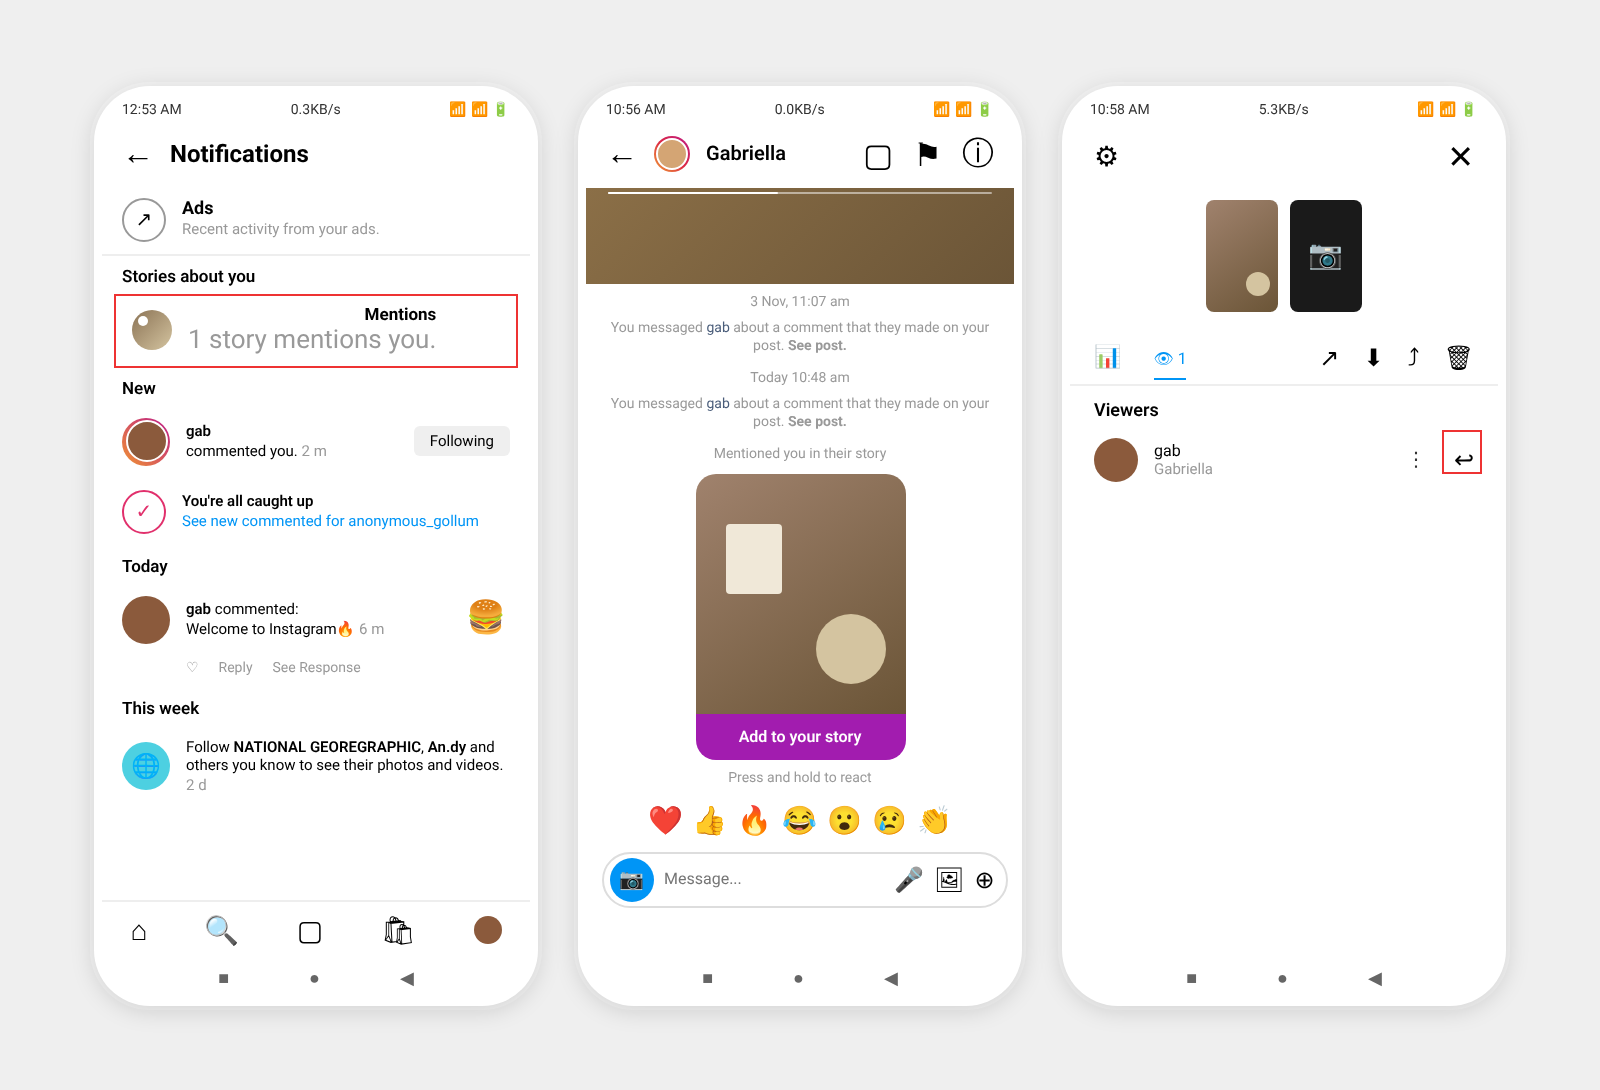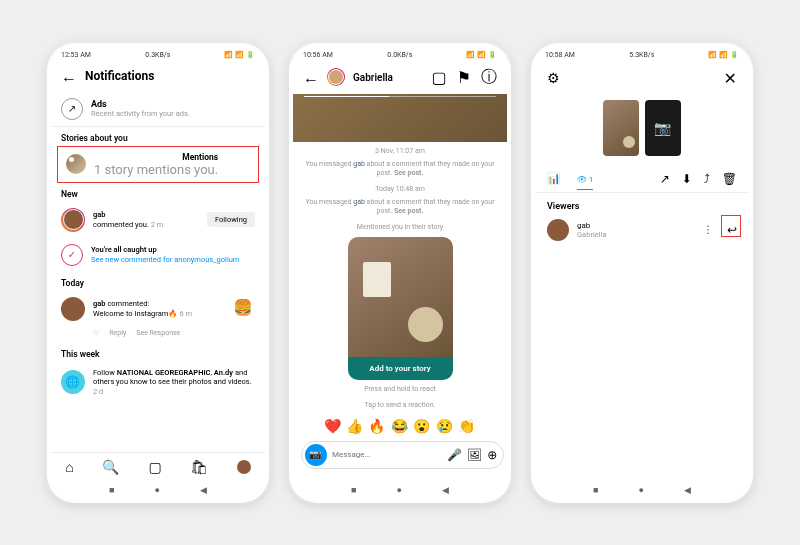--- a/index.html
+++ b/index.html
@@ -57,21 +57,21 @@
 .storybar { height:48px; background:linear-gradient(135deg,#8b6f47,#6b5537); position:relative; }
 .storybar::before { content:''; position:absolute; top:2px; left:5%; right:5%; height:1.5px; background:rgba(255,255,255,.5); border-radius:2px; }
 .storybar::after { content:''; position:absolute; top:2px; left:5%; width:40%; height:1.5px; background:#fff; border-radius:2px; }
 .ts { text-align:center; font-size:7px; color:#999; padding:5px 0 3px; }
 .msg { text-align:center; font-size:7px; color:#999; padding:2px 10px; line-height:1.3; }
 .msg a { color:#4a5d7a; text-decoration:none; }
 .story-card { width:105px; margin:3px auto 0; }
 .story-img { width:105px; height:120px; background:linear-gradient(145deg,#a0826d,#6b5537); border-radius:10px 10px 0 0; position:relative; overflow:hidden; }
 .story-img::before { content:''; position:absolute; width:35px; height:35px; background:#d4c4a0; border-radius:50%; right:10px; bottom:15px; }
 .story-img::after { content:''; position:absolute; width:28px; height:35px; background:#f0e8d8; border-radius:2px; left:15px; top:25px; }
-.addstory { background:#0f766e; color:#fff; font-size:8px; font-weight:600; text-align:center; padding:7px 0; border-radius:0 0 10px 10px; }
+.addstory { background:#a21caf; color:#fff; font-size:8px; font-weight:600; text-align:center; padding:7px 0; border-radius:0 0 10px 10px; }
 .reactions { display:flex; justify-content:center; gap:5px; padding:6px 0 2px; font-size:14px; }
 .msgbar { display:flex; align-items:center; gap:6px; padding:5px 8px; }
 .cam { width:22px; height:22px; border-radius:50%; background:#0095f6; color:#fff; display:flex; align-items:center; justify-content:center; font-size:10px; }
 .msginput { flex:1; border:none; background:transparent; font-size:8px; color:#999; outline:none; }
 .msgbar .wrap { flex:1; display:flex; align-items:center; gap:5px; border:1px solid #ddd; border-radius:20px; padding:2px 6px 2px 3px; }
 .micon { font-size:12px; }
 
 
 .p3top { display:flex; justify-content:space-between; padding:8px 12px; align-items:center; }
 .p3top .gear { font-size:14px; }
@@ -189,21 +189,20 @@
     <div class="ts">3 Nov, 11:07 am</div>
     <div class="msg"><span>You messaged </span><a>gab</a><span> about a comment that they made on your post. </span><b>See post.</b></div>
     <div class="ts">Today 10:48 am</div>
     <div class="msg"><span>You messaged </span><a>gab</a><span> about a comment that they made on your post. </span><b>See post.</b></div>
     <div class="ts">Mentioned you in their story</div>
     <div class="story-card">
       <div class="story-img"></div>
       <div class="addstory">Add to your story</div>
     </div>
     <div class="ts">Press and hold to react</div>
-    <div class="ts">Tap to send a reaction.</div>
     <div class="reactions">
       <span>❤️</span>
       <span>👍</span>
       <span>🔥</span>
       <span>😂</span>
       <span>😮</span>
       <span>😢</span>
       <span>👏</span>
     </div>
     <div class="msgbar">

